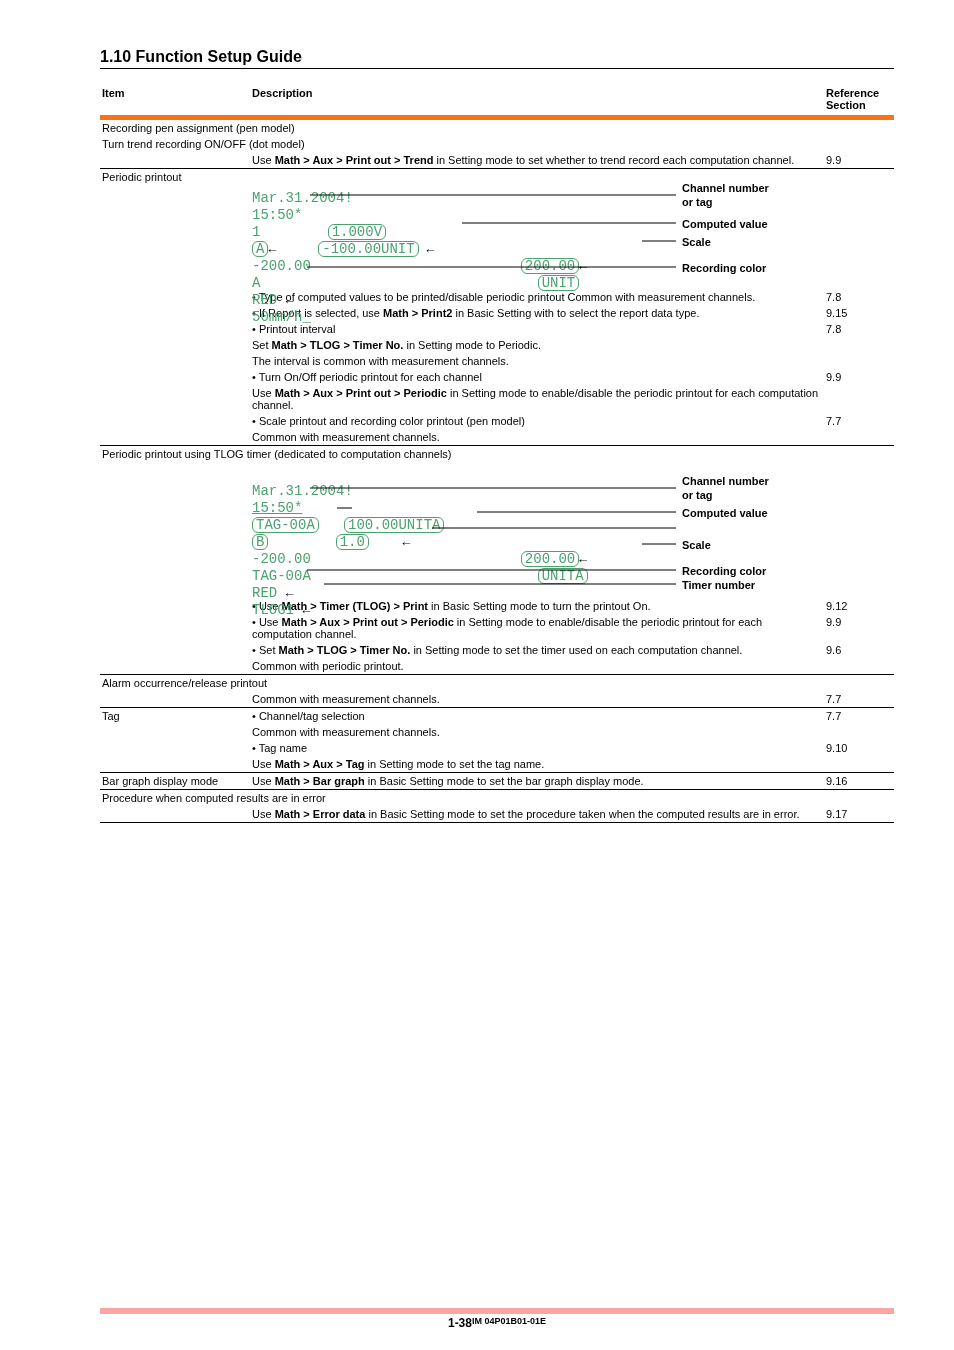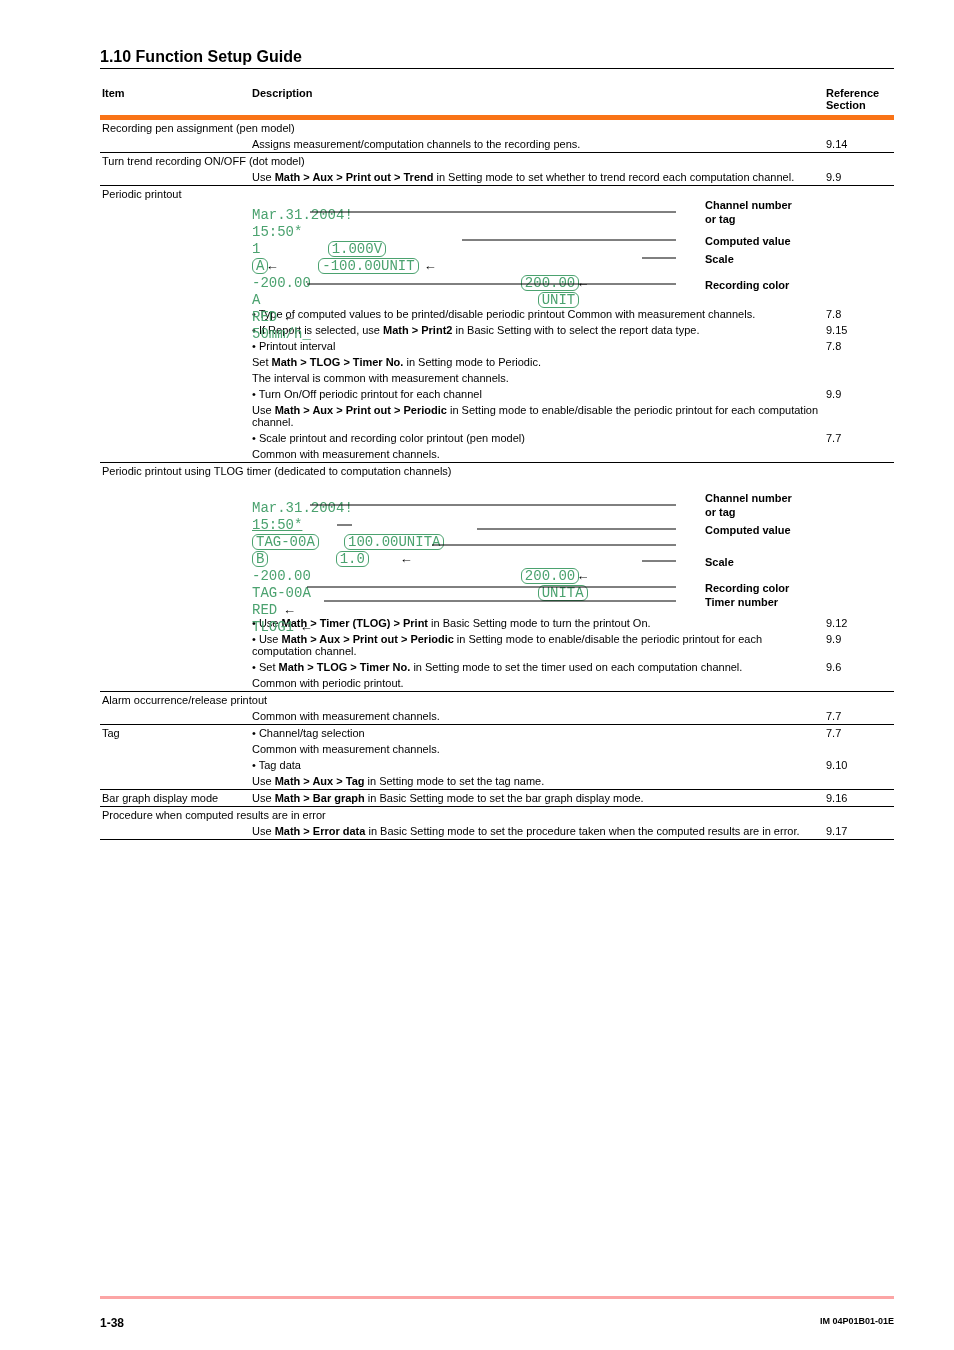--- a/index.html
+++ b/index.html
@@ -71,34 +71,34 @@
   }
   .arrow-l { color:#000; font-size:13px; }
   .labels {
     position: absolute;
     left: 430px;
     top: 0;
     font-size: 11px;
     font-weight: bold;
     line-height: 14px;
   }
-  .labels div { position: absolute; white-space: nowrap; margin-left: 23px; }
+  .labels div { position: absolute; white-space: nowrap; }
   .footer {
     position: fixed;
     bottom: 20px;
     left: 0; right: 0;
     padding: 0 60px 0 100px;
     width: 954px;
     box-sizing: border-box;
   }
   .footer-inner {
-    border-top: 3px solid #fca5a5;
-    padding-top: 17px;
+    border-top: 6px solid #fca5a5;
+    padding-top: 2px;
     display: flex;
-    justify-content: space-between;
+    justify-content: center;
     font-size: 10px;
   }
   .footer-inner .pg { font-weight: bold; font-size: 12px; }
   .footer-inner .code { font-weight: bold; font-size: 9px; }
   svg.overlay { position:absolute; left:0; top:0; pointer-events:none; }
 </style>
 </head>
 <body>
 
 <div class="sect-header">1.10  Function Setup Guide</div>
@@ -113,25 +113,20 @@
   <tbody>
       <tr class="headrow">
     <th>Item</th>
     <th>Description</th>
     <th><span style="display:inline-block;">Reference Section</span></th>
   </tr>
 
   <tr class="rowspan-top">
         <td colspan="3">Recording pen assignment (pen model)</td>
       </tr>
-  <tr class="hr">
-    <td></td>
-    <td>Assigns measurement/computation channels to the recording pens.</td>
-    <td class="ref">9.14</td>
-  </tr>
 
   <tr class="rowspan-top">
         <td colspan="3">Turn trend recording ON/OFF (dot model)</td>
       </tr>
   <tr class="hr">
     <td></td>
     <td><span>Use </span><b>Math &gt; Aux &gt; Print out &gt; Trend</b><span> in Setting mode to set whether to trend record each computation channel.</span></td>
     <td class="ref">9.9</td>
   </tr>
 
@@ -279,21 +274,21 @@
     <td><span class="bullet"></span><span>Channel/tag selection</span></td>
     <td class="ref">7.7</td>
   </tr>
   <tr>
         <td></td>
         <td>Common with measurement channels.</td>
         <td></td>
       </tr>
   <tr>
         <td></td>
-        <td><span class="bullet"></span><span>Tag data</span></td>
+        <td><span class="bullet"></span><span>Tag name</span></td>
         <td class="ref">9.10</td>
       </tr>
   <tr class="hr">
         <td></td>
         <td><span>Use </span><b>Math &gt; Aux &gt; Tag</b><span> in Setting mode to set the tag name.</span></td>
         <td></td>
       </tr>
 
   <tr class="hr rowspan-top">
     <td>Bar graph display mode</td>

